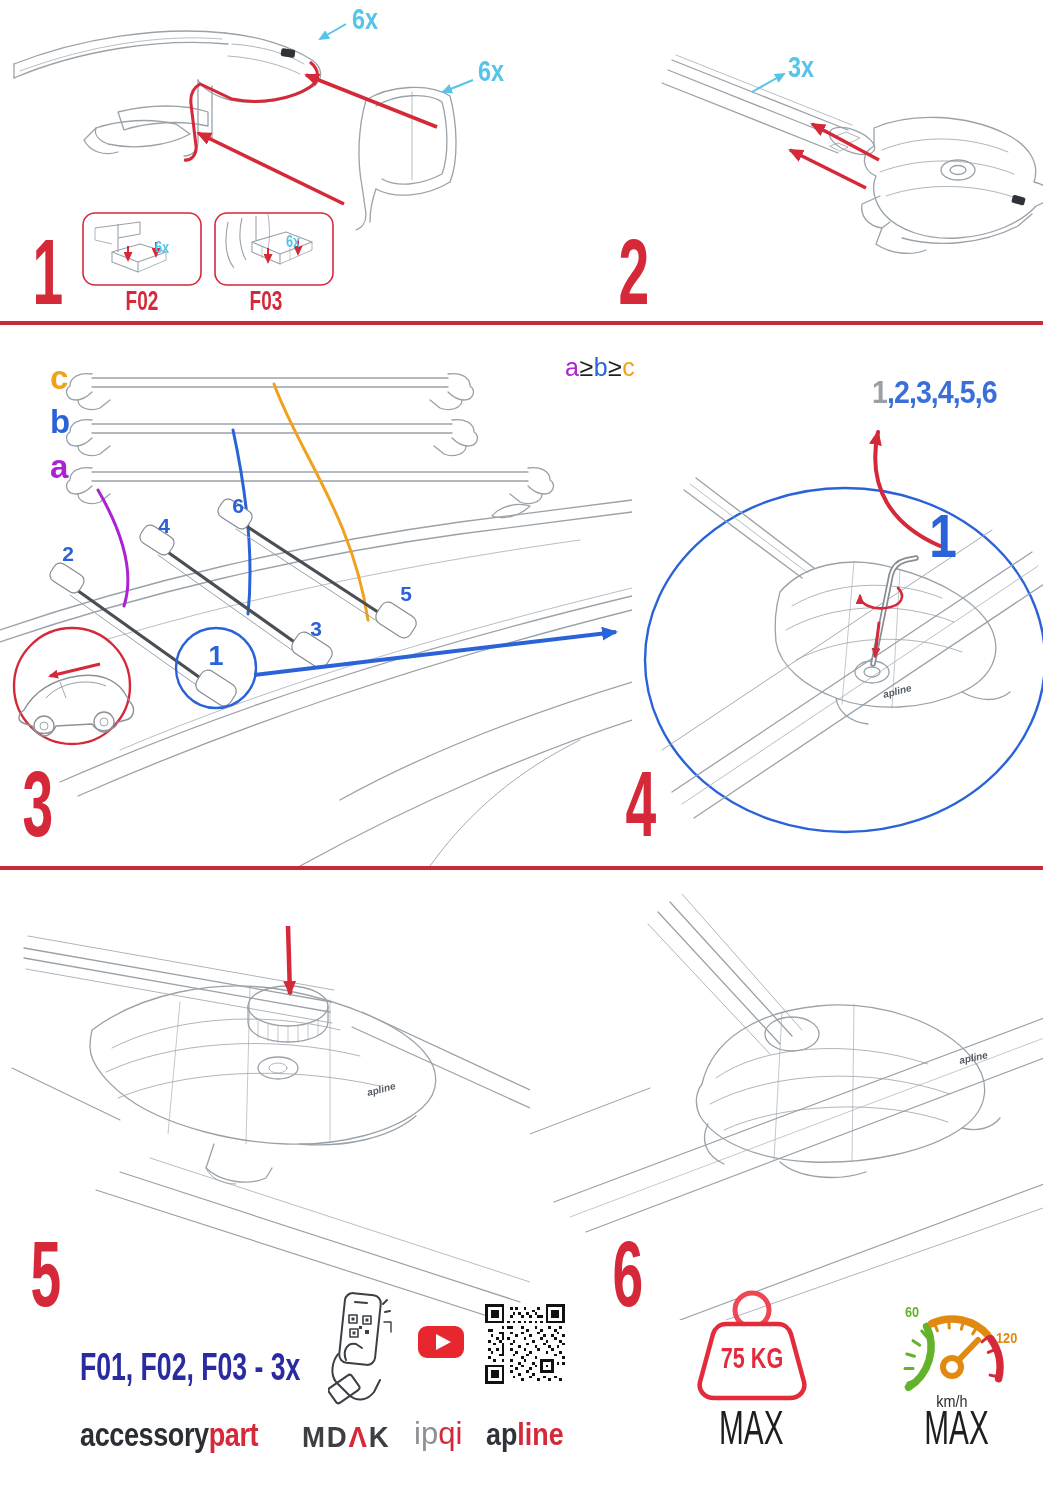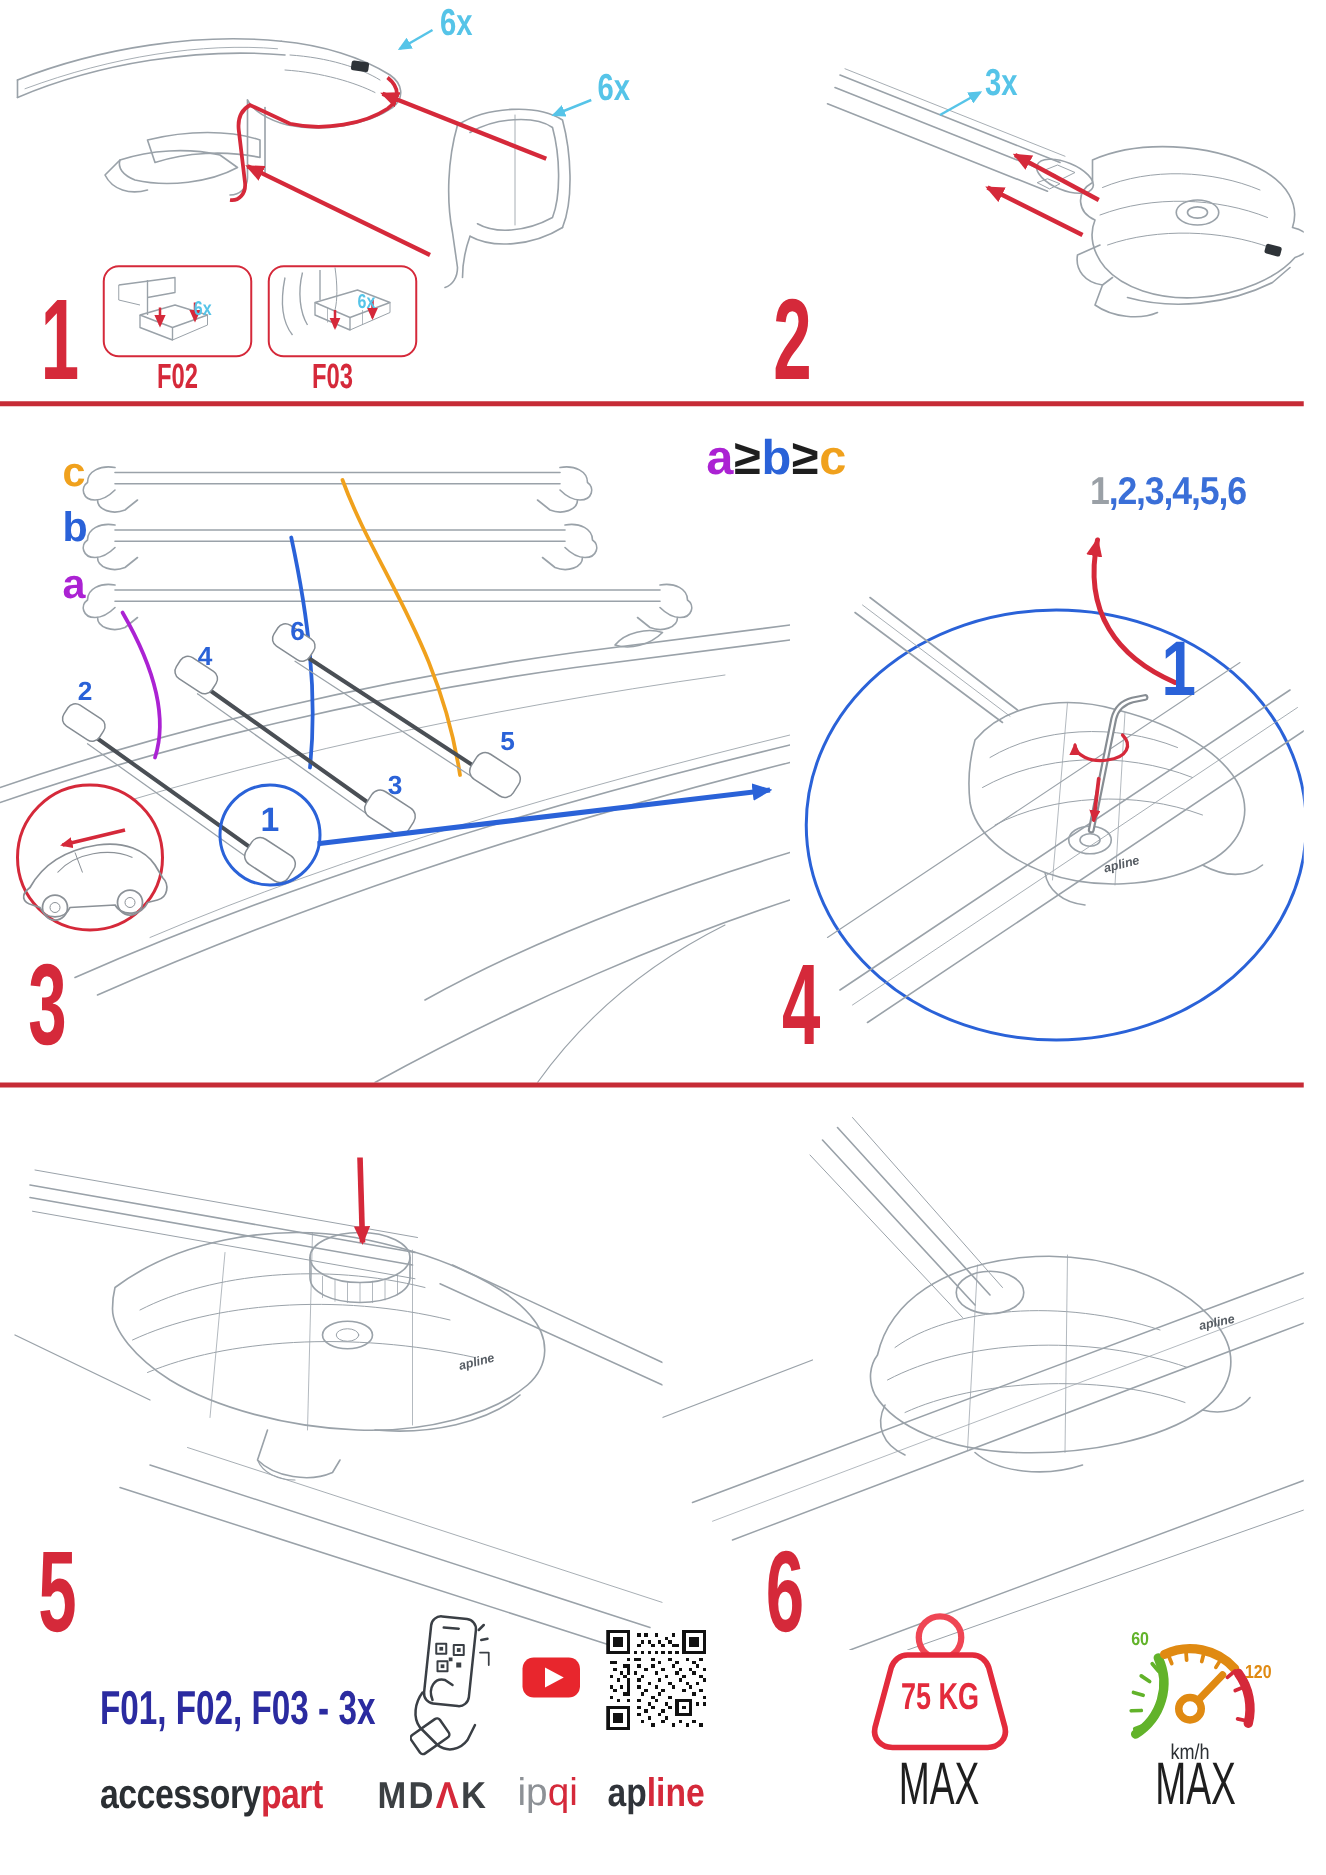--- a/index.html
+++ b/index.html
@@ -17,21 +17,21 @@
   .qty{position:absolute;color:var(--cyan);font-weight:700;font-size:30px;line-height:30px;
     transform:scaleX(.78);transform-origin:left top;}
   .qty-sm{position:absolute;color:var(--cyan);font-weight:700;font-size:16px;line-height:16px;
     transform:scaleX(.8);transform-origin:left top;}
   .fcode{position:absolute;width:80px;text-align:center;color:var(--red);font-weight:700;
     font-size:28px;line-height:24px;transform:scaleX(.68);transform-origin:center top;}
   .divider{position:absolute;left:0;width:1061px;height:4px;background:#c62b36;}
   .bar-label{position:absolute;font-size:33px;line-height:30px;font-weight:700;}
   .posnum{position:absolute;width:24px;text-align:center;color:var(--blue);
     font-size:21px;line-height:20px;font-weight:700;}
-  .rule{position:absolute;font-size:39px;line-height:30px;font-weight:700;letter-spacing:.5px;}
+  .rule{position:absolute;font-size:25px;line-height:30px;font-weight:400;letter-spacing:.5px;}
   .seq{position:absolute;font-size:31px;line-height:30px;font-weight:700;letter-spacing:-1px;
     color:#3a6fd8;transform:scaleX(.92);transform-origin:left top;}
   .seq .lead{color:#9aa0a6;}
   .callout1{position:absolute;width:50px;text-align:center;color:var(--blue);
     font-size:62px;line-height:56px;font-weight:700;transform:scaleX(.8);transform-origin:center top;}
   .parts-line{position:absolute;color:var(--navy);font-weight:700;font-size:38px;line-height:34px;
     transform:scaleX(.7);transform-origin:left top;letter-spacing:0px;}
   .brand{position:absolute;font-size:33px;line-height:34px;white-space:nowrap;}
   .maxlbl{position:absolute;text-align:center;color:#1e1e1e;font-weight:500;font-size:48px;
     line-height:44px;transform:scaleX(.62);transform-origin:center top;}

